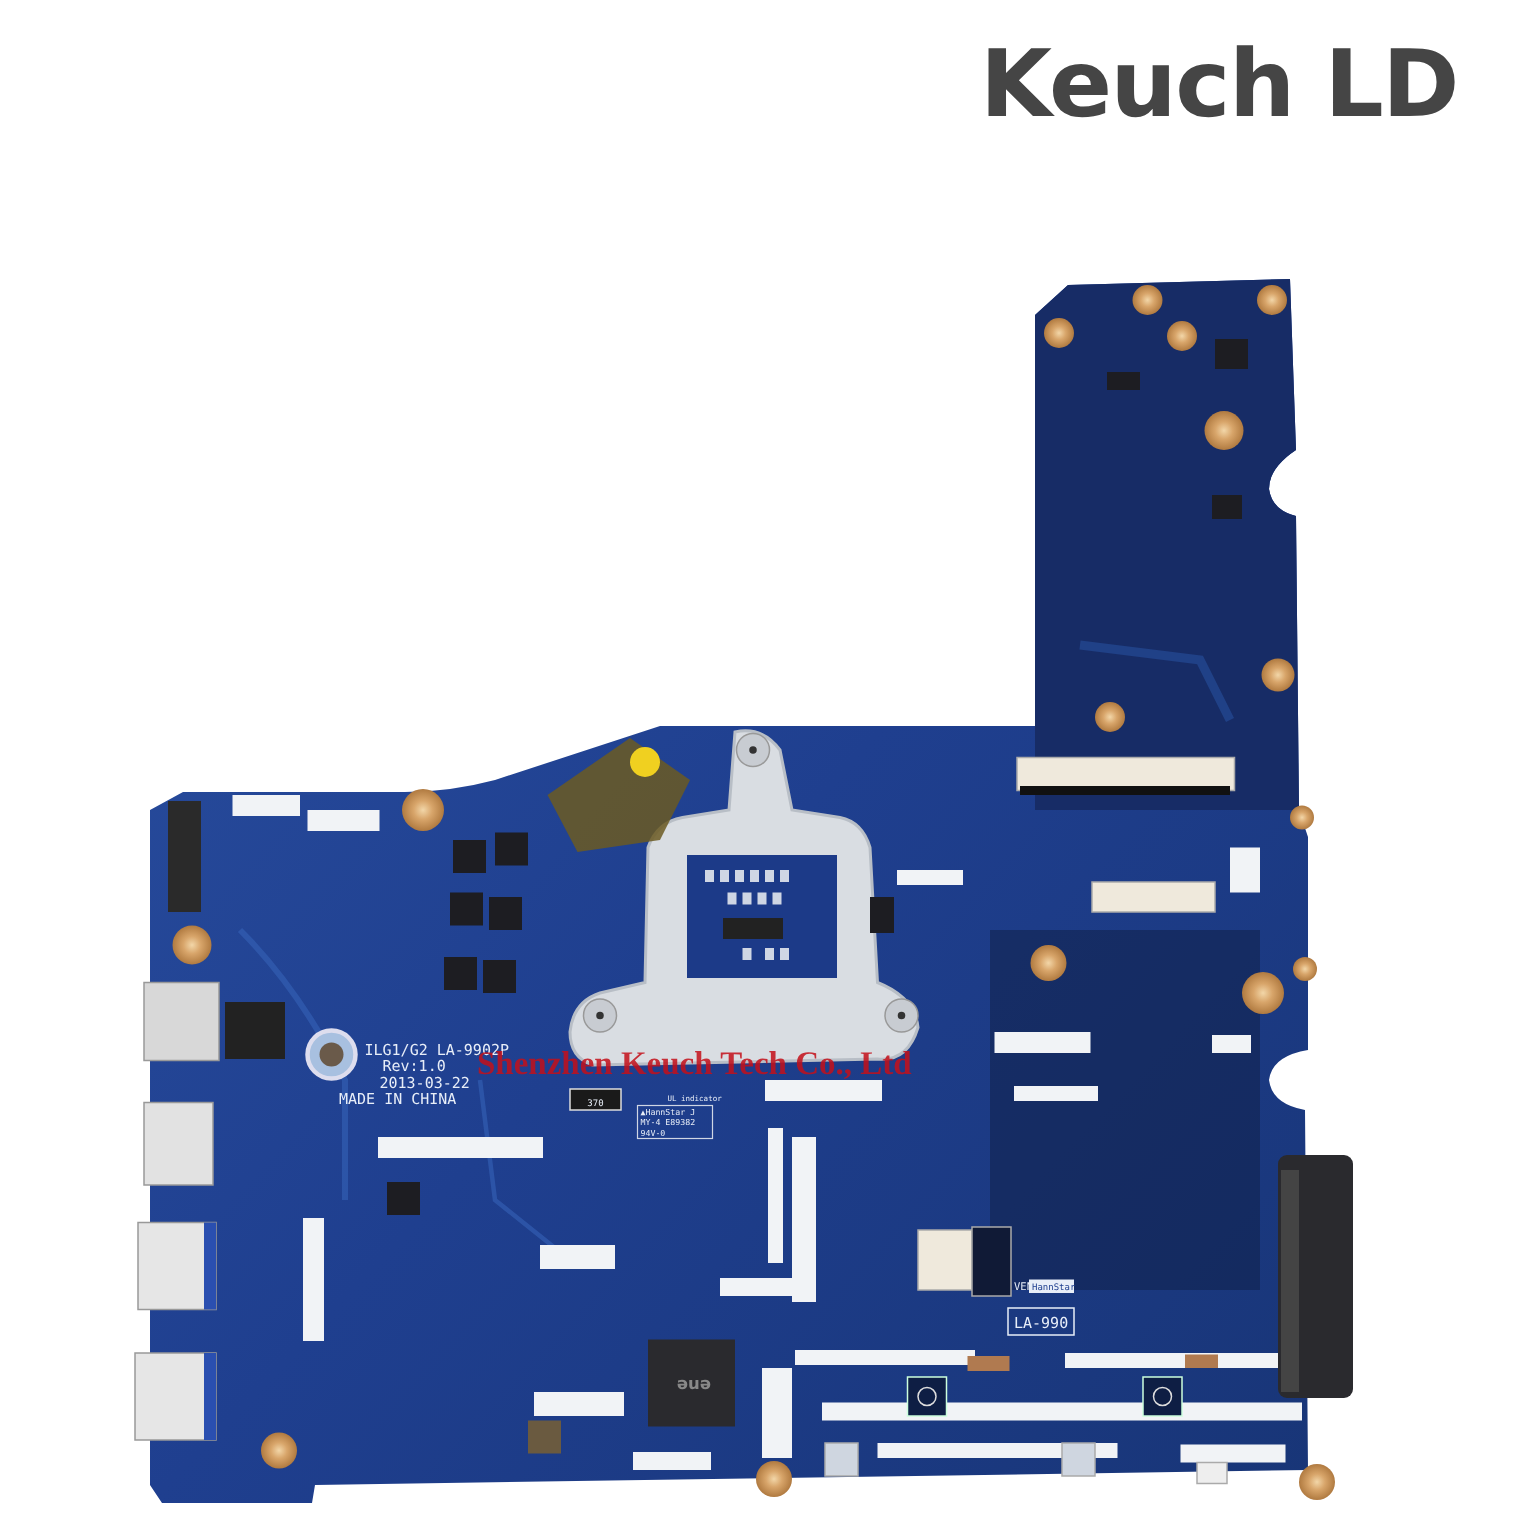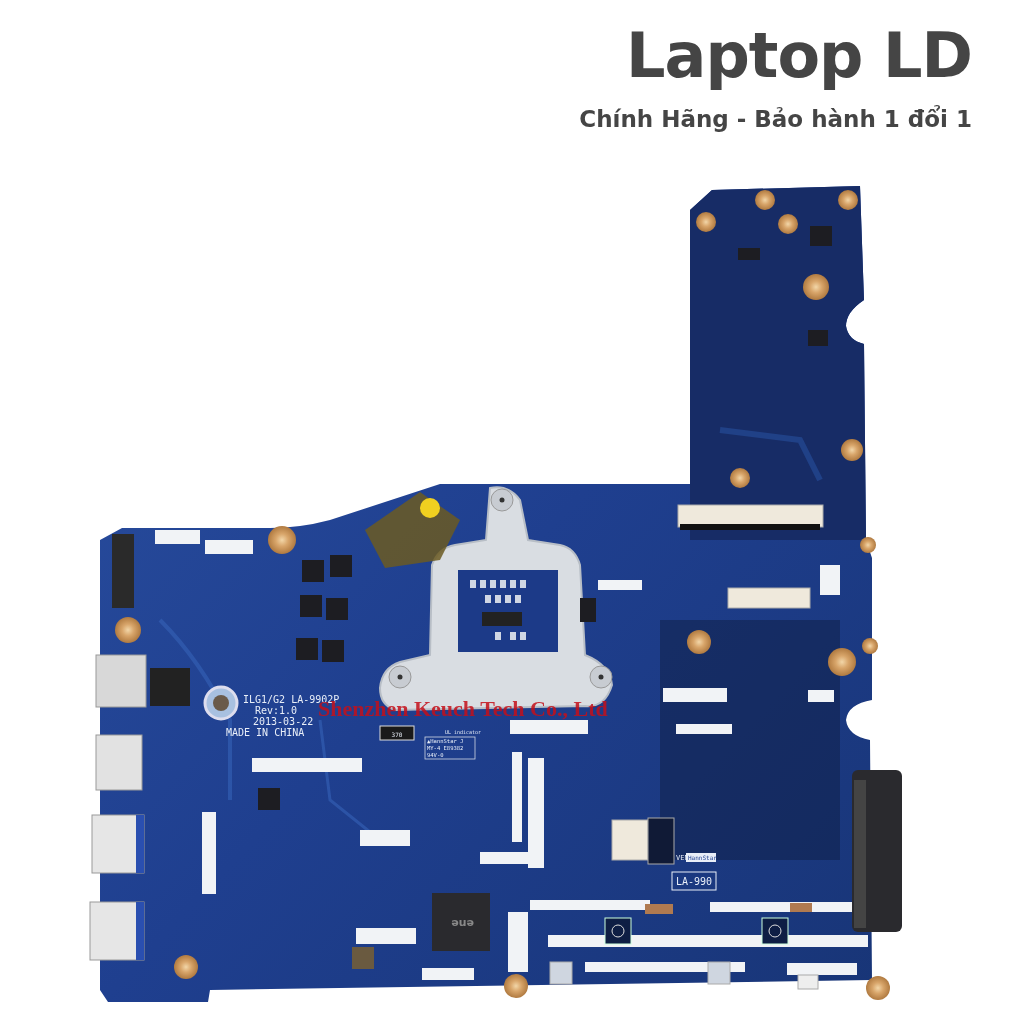--- a/index.html
+++ b/index.html
@@ -8,22 +8,21 @@
   .brand-title{font-family:"DejaVu Sans",sans-serif;font-weight:bold;font-size:62px;letter-spacing:-1px;line-height:76px;}
   .brand-sub{font-family:"DejaVu Sans",sans-serif;font-weight:bold;font-size:23px;margin-top:12px;}
   svg.board{position:absolute;left:0;top:0;}
   .silk{font-family:"DejaVu Sans Mono",monospace;fill:#e8eef8;}
   .wm{font-family:"Liberation Serif",serif;font-weight:bold;fill:#c4101a;opacity:.85;}
 </style>
 </head>
 <body>
 
 <div class="brand">
-  <div class="brand-title">Laptop LD</div>
-  <div class="brand-sub">Chính Hãng - Bảo hành 1 đổi 1</div>
+  <div class="brand-title">Keuch LD</div>
 </div>
 
 <svg class="board" width="1024" height="1024" viewBox="0 0 1024 1024">
   <defs>
     <linearGradient id="pcb" x1="0" y1="0" x2="1" y2="1">
       <stop offset="0" stop-color="#2a4fa0"></stop>
       <stop offset="0.5" stop-color="#1f3f8f"></stop>
       <stop offset="1" stop-color="#183577"></stop>
     </linearGradient>
     <radialGradient id="pad">

